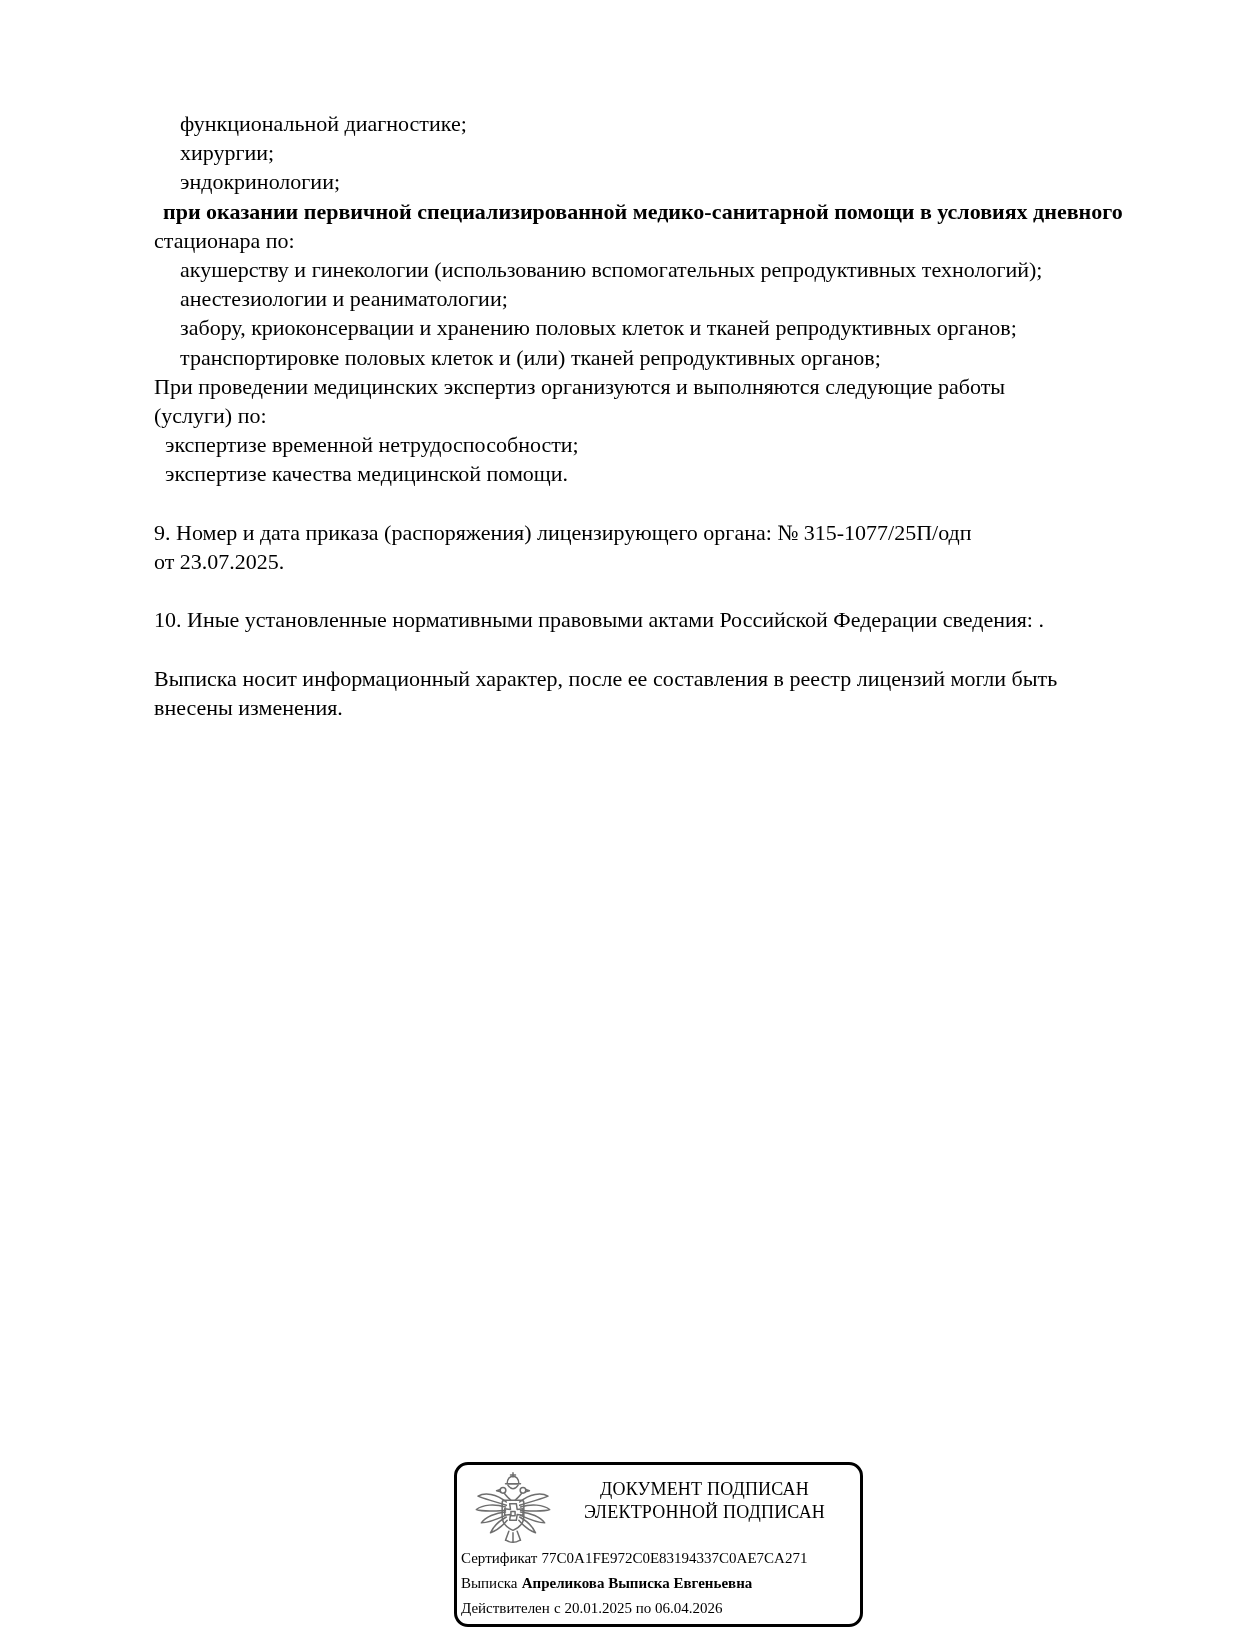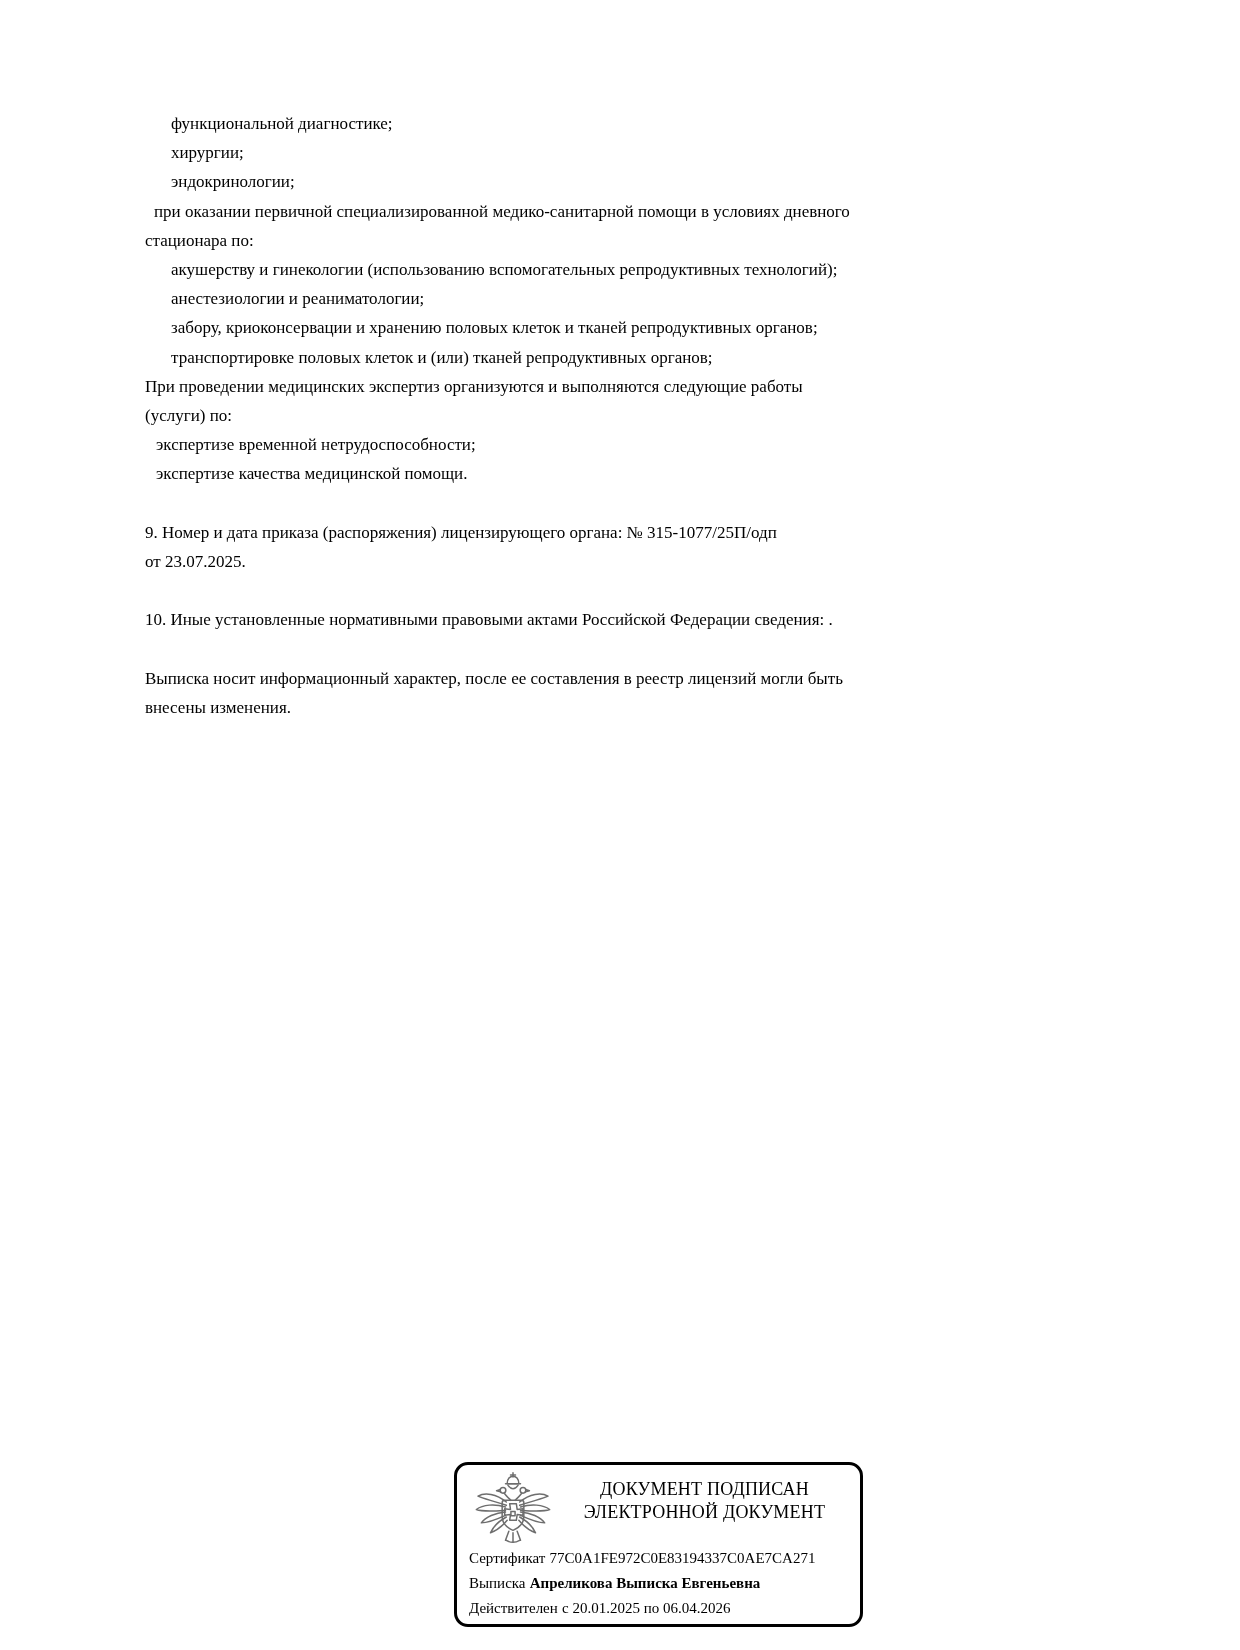--- a/index.html
+++ b/index.html
@@ -7,30 +7,30 @@
     position:relative;
     width:1240px;height:1650px;
     background:#ffffff;
     font-family:"Liberation Serif","DejaVu Serif",serif;
     color:#000000;
     overflow:hidden;
   }
   
   .doc-text{
     position:absolute;
-    left:145px;top:109px;
+    left:154px;top:109px;
     width:1030px;
-    font-size:17px;
+    font-size:22px;
     line-height:29.2px;
     white-space:pre;
   }
   .line{min-height:29.2px;}
   .ind0{padding-left:0;}
   .ind1{padding-left:26px;}
-  .ind2{padding-left:9px;}
+  .ind2{padding-left:9px;font-weight:bold;}
   .ind3{padding-left:11px;}
 
   
   .stamp{
     position:absolute;
     left:454px;top:1462px;
     width:409px;height:165px;
     border:3px solid #000000;
     border-radius:14px;
     box-sizing:border-box;
@@ -44,21 +44,21 @@
   .stamp-title{
     position:absolute;
     left:100px;right:8px;top:13px;
     text-align:center;
     font-size:18px;
     line-height:23px;
     letter-spacing:0.2px;
   }
   .stamp-info{
     position:absolute;
-    left:12px;top:81px;right:8px;
+    left:4px;top:81px;right:8px;
     font-size:15px;
     line-height:25px;
     white-space:nowrap;
   }
   .stamp-info .label{margin-right:0.28em;}
   .bold{font-weight:bold;}
 </style>
 </head>
 <body>
 
@@ -95,21 +95,21 @@
 
       <path d="M46 38 h8 l1 7 l7 -1 v8 l-7 -1 l-1 7 h-8 l1 -7 l-7 1 v-8 l7 1 z"></path>
       <rect x="47.5" y="47.5" width="5" height="5"></rect>
 
       <path d="M45 71 l-4 11 M50 73 v11 M55 71 l4 11"></path>
       <path d="M42 82 c5 3 11 3 16 0"></path>
     </svg>
 
     <div class="stamp-title">
       <div>ДОКУМЕНТ ПОДПИСАН</div>
-      <div>ЭЛЕКТРОННОЙ ДОКУМЕНТ</div>
+      <div>ЭЛЕКТРОННОЙ ПОДПИСАН</div>
     </div>
 
     <div class="stamp-info">
       <div>
         <span class="label">Сертификат</span><span>77C0A1FE972C0E83194337C0AE7CA271</span>
       </div>
       <div>
         <span class="label">Выписка</span><span class="bold">Апреликова Выписка Евгеньевна</span>
       </div>
       <div>

